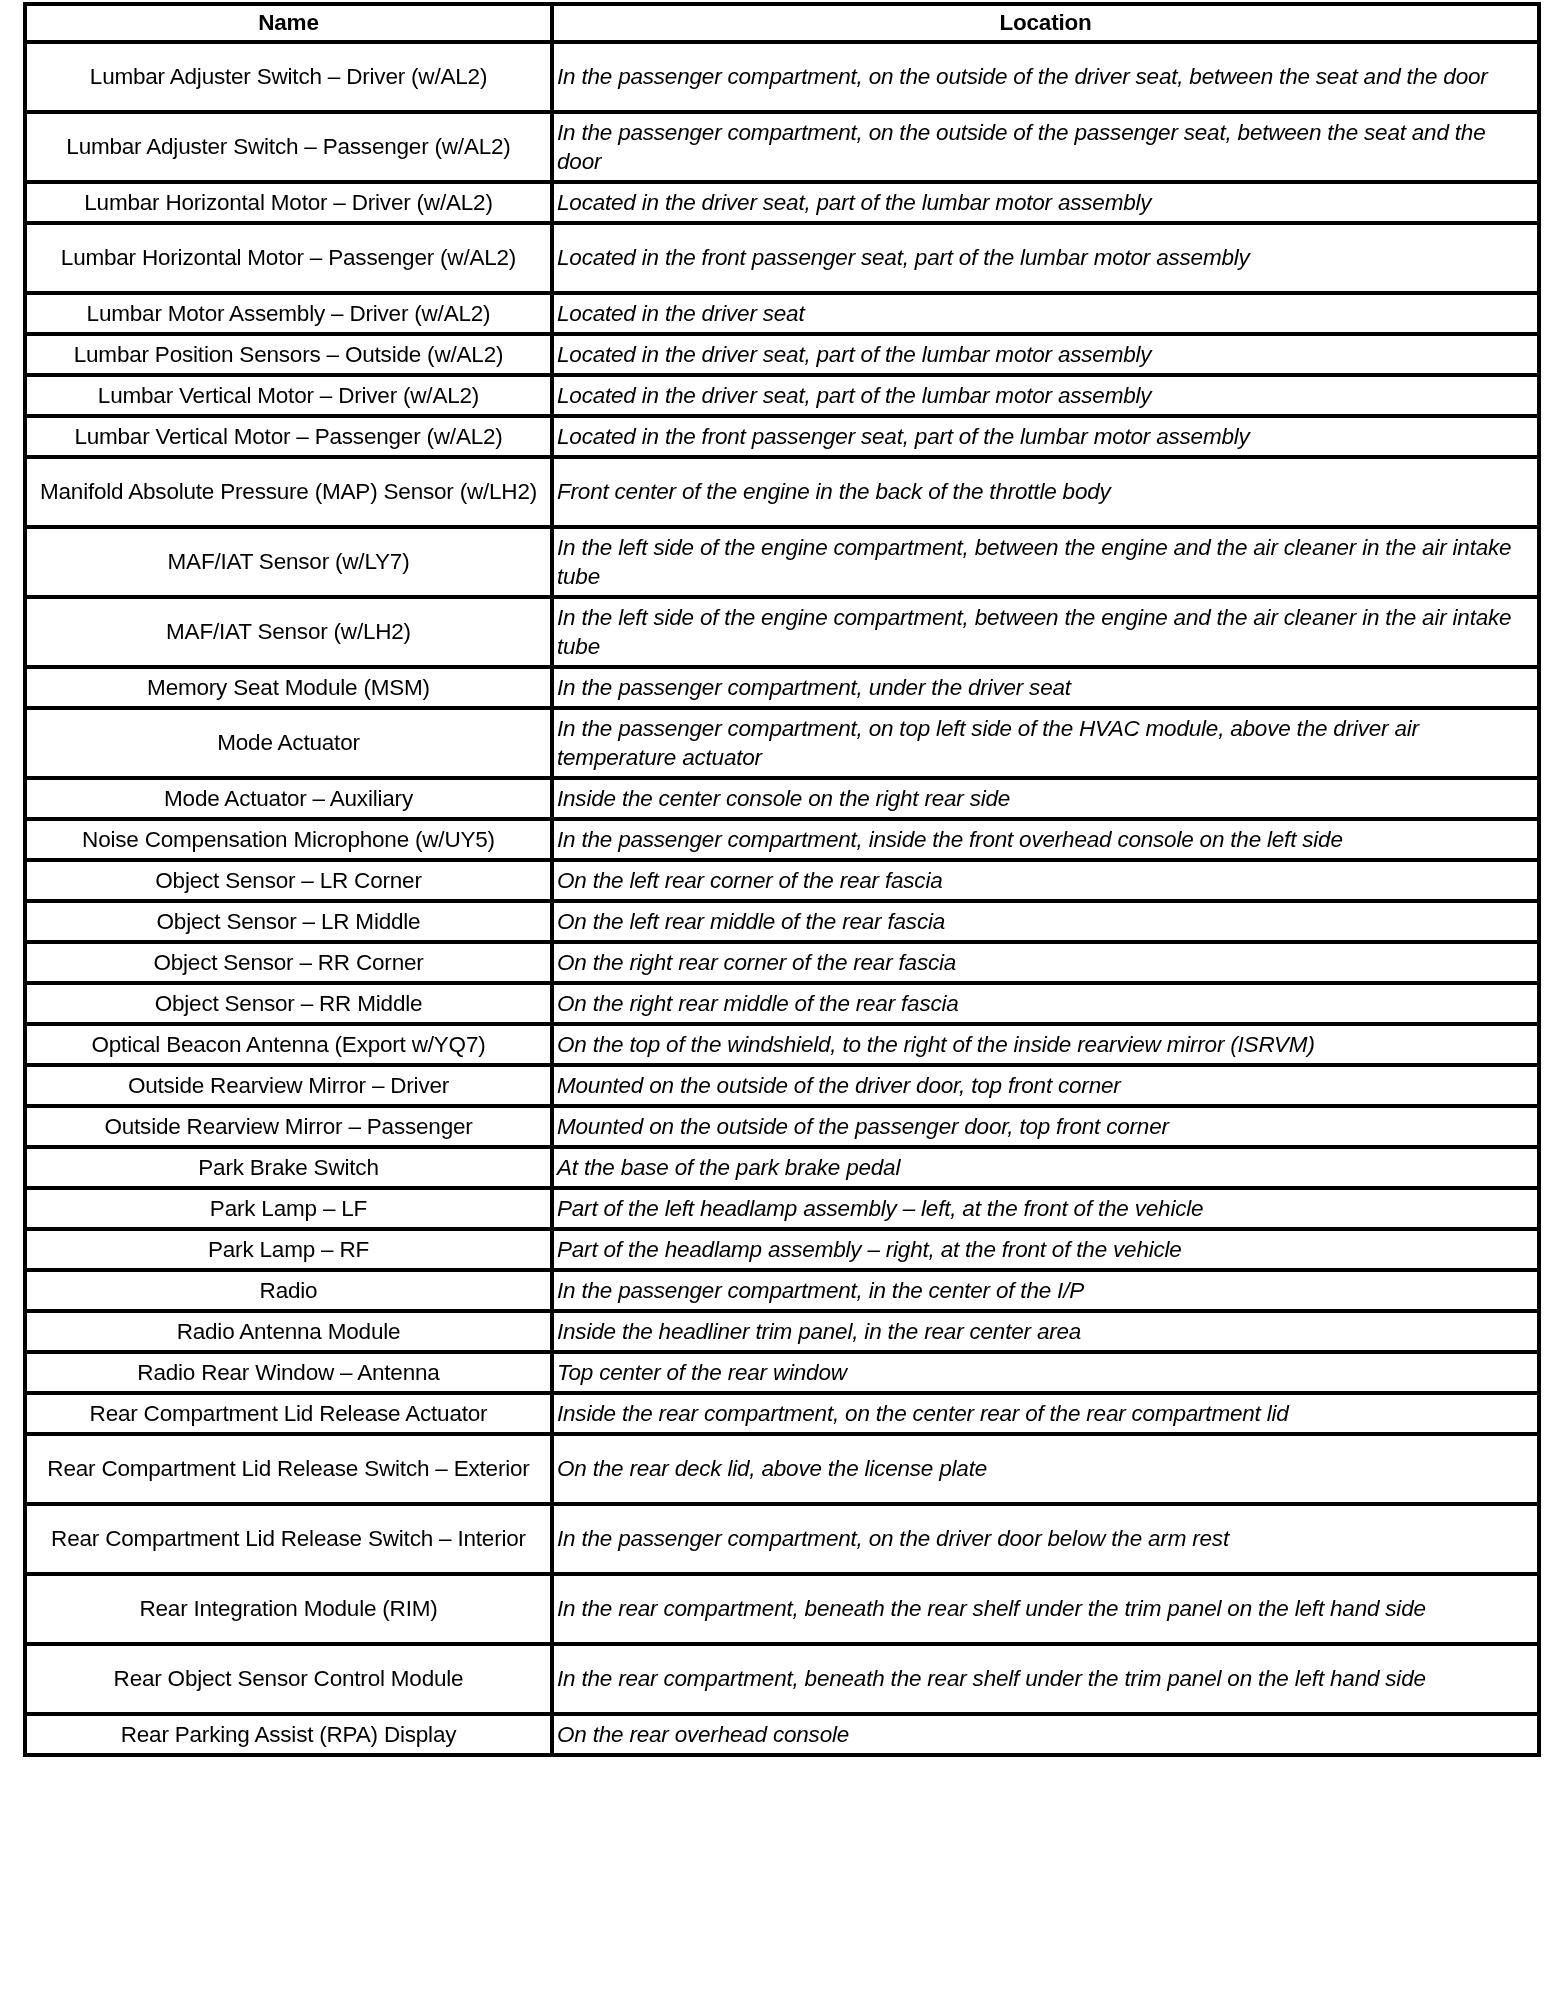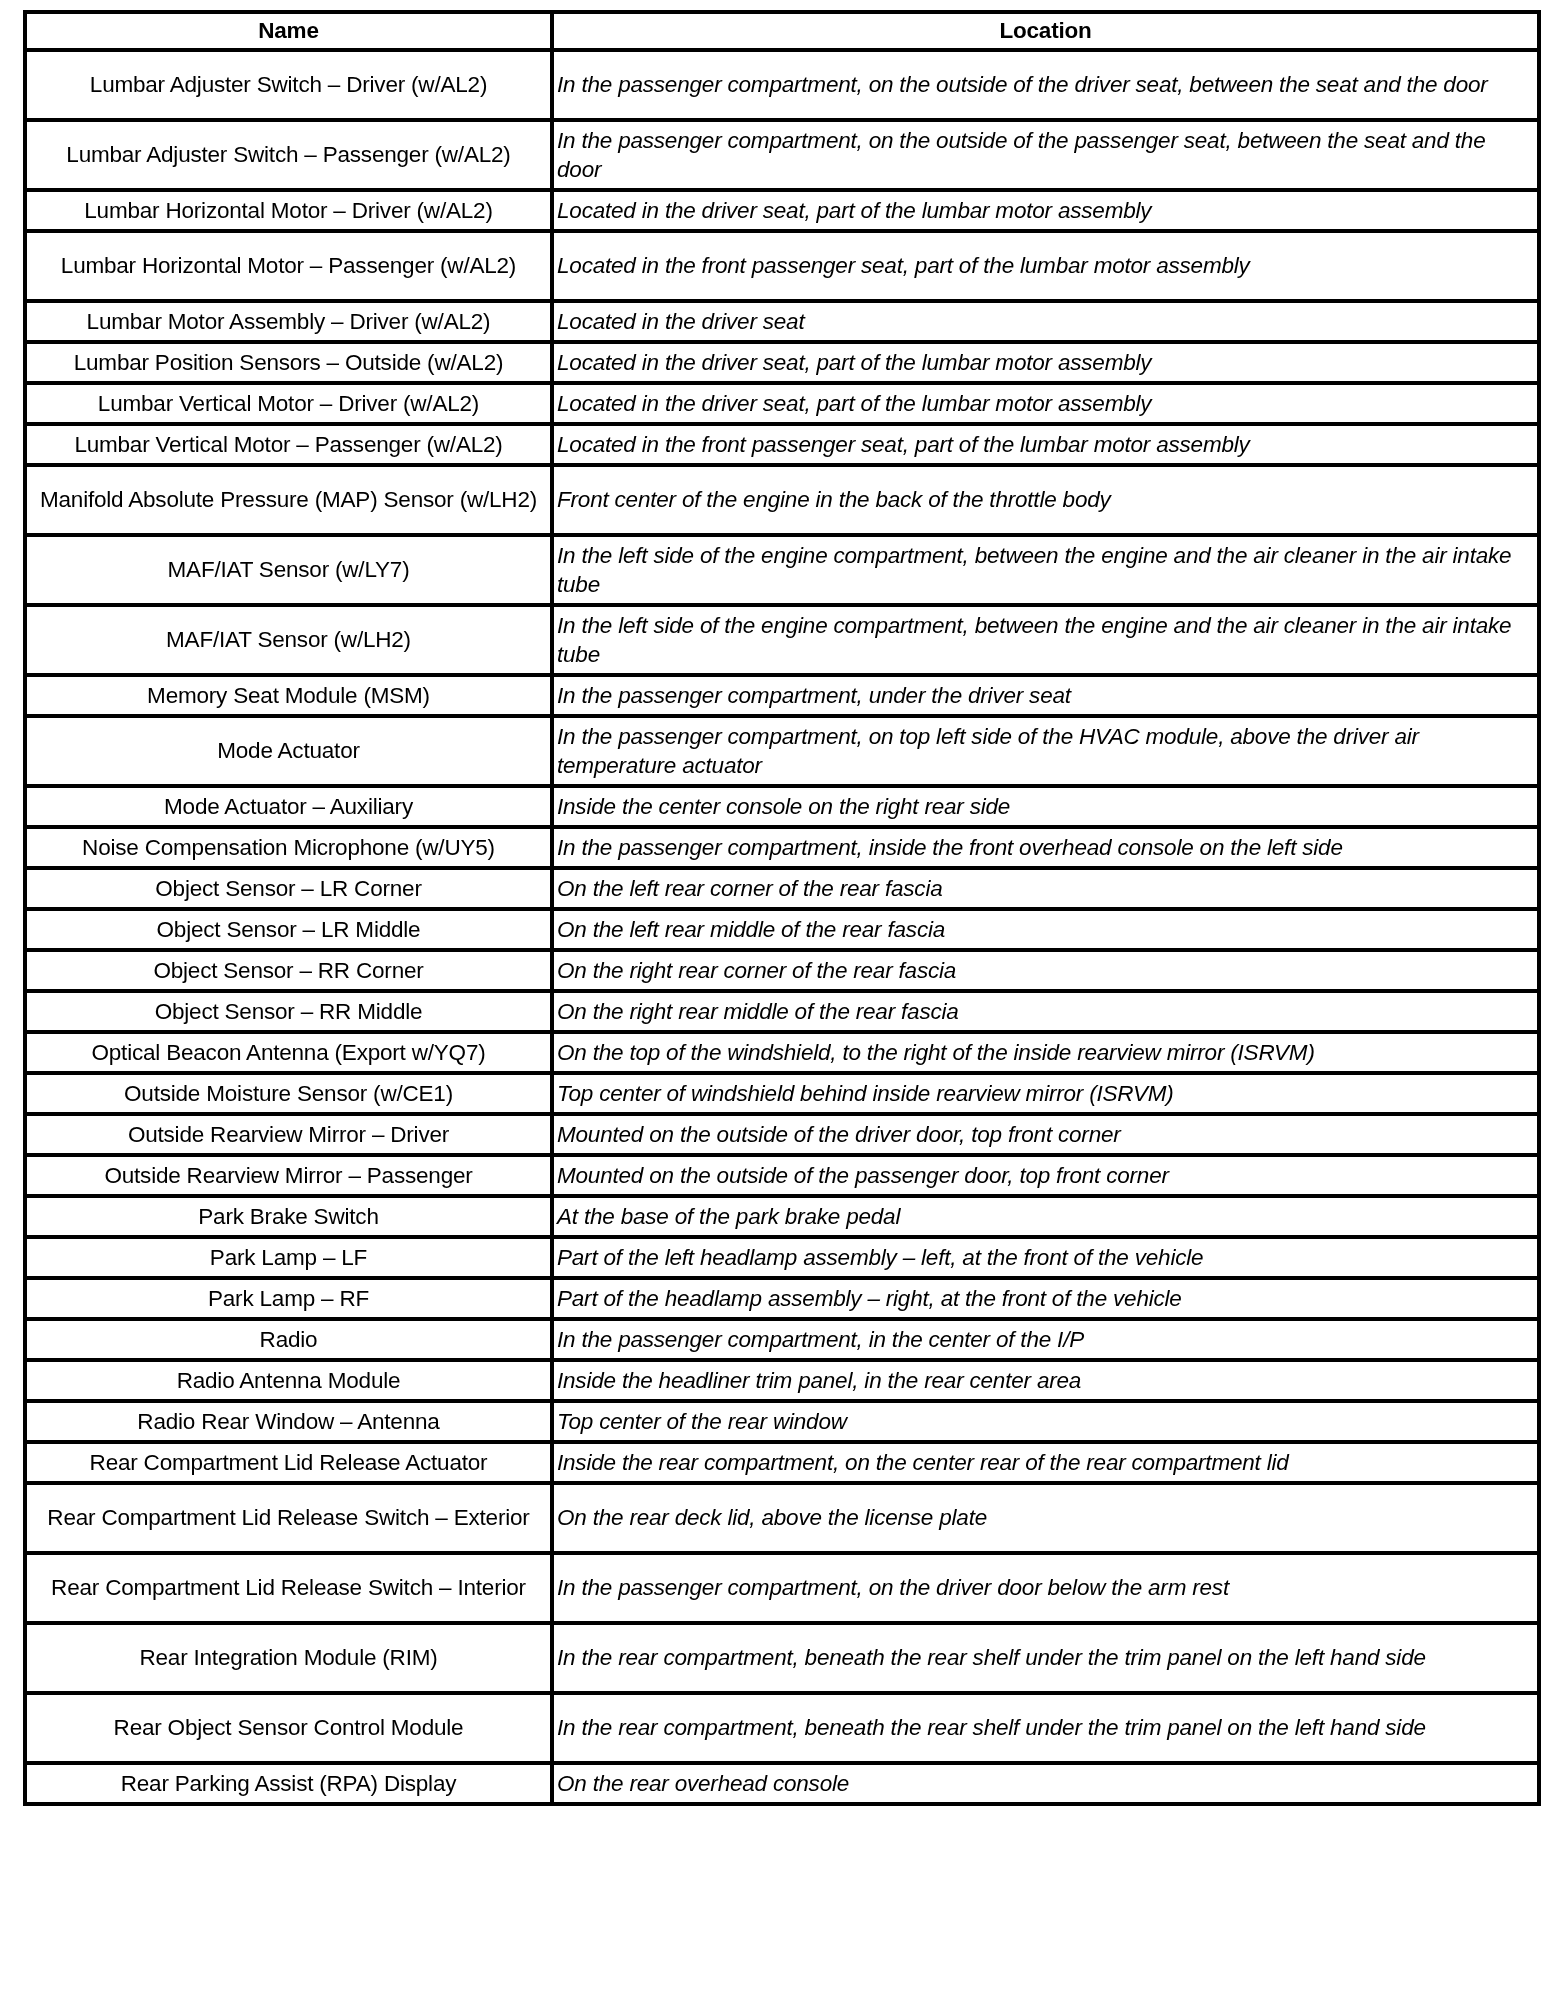--- a/index.html
+++ b/index.html
@@ -11,21 +11,21 @@
       width: 1568px;
       height: 1992px;
       position: relative;
       overflow: hidden;
       font-family: "Liberation Sans", sans-serif;
       color: #000000;
     }
     .table-wrap {
       position: absolute;
       left: 23px;
-      top: 10px;
+      top: 2px;
       width: 1514px;
     }
     table.loc-table {
       border-collapse: collapse;
       width: 100%;
       table-layout: fixed;
     }
     table.loc-table col.col-name { width: 527px; }
     table.loc-table col.col-loc { width: 987px; }
     table.loc-table th,
@@ -145,24 +145,20 @@
         </tr>
         <tr class="row-single">
           <td class="name-cell">Object Sensor – RR Middle</td>
           <td class="loc-cell">On the right rear middle of the rear fascia</td>
         </tr>
         <tr class="row-single">
           <td class="name-cell">Optical Beacon Antenna (Export w/YQ7)</td>
           <td class="loc-cell">On the top of the windshield, to the right of the inside rearview mirror (ISRVM)</td>
         </tr>
         <tr class="row-single">
-          <td class="name-cell">Outside Moisture Sensor (w/CE1)</td>
-          <td class="loc-cell">Top center of windshield behind inside rearview mirror (ISRVM)</td>
-        </tr>
-        <tr class="row-single">
           <td class="name-cell">Outside Rearview Mirror – Driver</td>
           <td class="loc-cell">Mounted on the outside of the driver door, top front corner</td>
         </tr>
         <tr class="row-single">
           <td class="name-cell">Outside Rearview Mirror – Passenger</td>
           <td class="loc-cell">Mounted on the outside of the passenger door, top front corner</td>
         </tr>
         <tr class="row-single">
           <td class="name-cell">Park Brake Switch</td>
           <td class="loc-cell">At the base of the park brake pedal</td>

